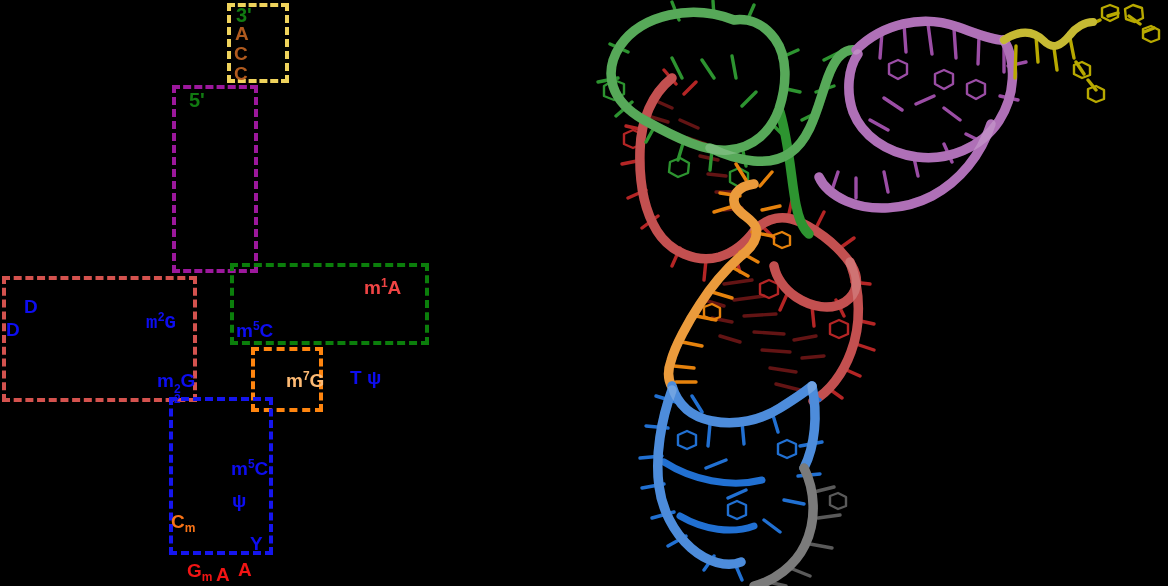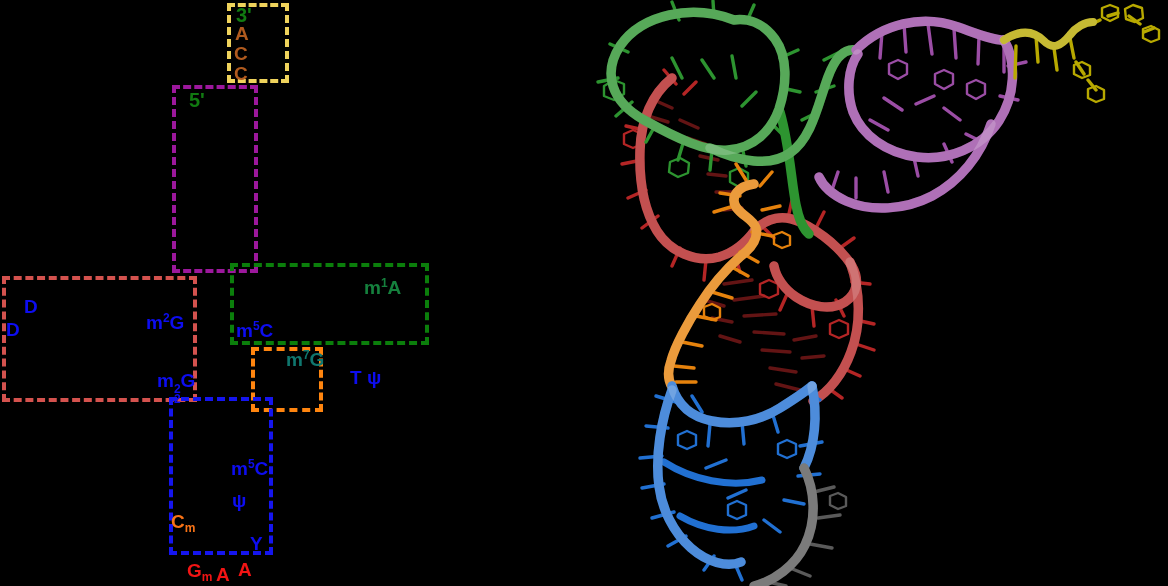--- a/index.html
+++ b/index.html
@@ -29,35 +29,35 @@
     <div class="box" style="left: 227px; top: 3px; width: 62px; height: 80px; border-color: rgb(239, 211, 92);"></div>
     <div class="lbl prime" style="left: 236px; top: 5px; color: rgb(17, 122, 17);">3'</div>
     <div class="lbl" style="left: 235px; top: 24px; color: rgb(176, 90, 30);">A</div>
     <div class="lbl" style="left: 234px; top: 44px; color: rgb(176, 90, 30);">C</div>
     <div class="lbl" style="left: 234px; top: 64px; color: rgb(176, 90, 30);">C</div>
 
     <div class="box" style="left: 172px; top: 85px; width: 86px; height: 188px; border-color: rgb(156, 24, 156);"></div>
     <div class="lbl prime" style="left: 189px; top: 90px; color: rgb(17, 122, 17);">5'</div>
 
     <div class="box" style="left: 230px; top: 263px; width: 199px; height: 82px; border-color: rgb(11, 126, 11);"></div>
-    <div class="lbl" style="left: 364px; top: 277px; color: #15803d;"><span>m</span><span class="sup">1</span><span>A</span></div>
+    <div class="lbl" style="left: 364px; top: 277px; color: #ef4444;"><span>m</span><span class="sup">1</span><span>A</span></div>
     <div class="lbl" style="left: 236px; top: 320px; color: rgb(13, 13, 240);"><span>m</span><span class="sup">5</span><span>C</span></div>
     <div class="lbl" style="left: 350px; top: 324px; color: rgb(13, 13, 240); margin-top: 44px;">T ψ</div>
 
     <div class="box" style="left: 2px; top: 276px; width: 195px; height: 126px; border-color: rgb(212, 82, 78);"></div>
     <div class="lbl" style="left: 24px; top: 297px; color: rgb(13, 13, 240);">D</div>
     <div class="lbl" style="left: 6px; top: 320px; color: rgb(13, 13, 240);">D</div>
-    <div class="lbl" style="left: 146px; top: 312px; color: rgb(13, 13, 240);"><span>m</span><span class="sup">2</span><span>G</span></div>
+    <div class="lbl" style="left: 146px; top: 312px; color: rgb(13, 13, 240); font-family: Liberation Mono, monospace;"><span>m</span><span class="sup">2</span><span>G</span></div>
     <div class="lbl" style="left: 157px; top: 371px; color: rgb(13, 13, 240);"><span>m</span><span class="stack">
           <span>2</span>
           <span>2</span>
         </span><span>G</span></div>
 
     <div class="box" style="left: 251px; top: 347px; width: 72px; height: 65px; border-color: rgb(255, 133, 15);"></div>
-    <div class="lbl" style="left: 286px; top: 349px; color: #0f766e;"><span>m</span><span class="sup">7</span><span>G</span></div>
+    <div class="lbl" style="left: 286px; top: 370px; color: #fdba74;"><span>m</span><span class="sup">7</span><span>G</span></div>
 
     <div class="box" style="left: 169px; top: 397px; width: 104px; height: 158px; border-color: rgb(21, 21, 239);"></div>
     <div class="lbl" style="left: 231px; top: 458px; color: rgb(13, 13, 240);"><span>m</span><span class="sup">5</span><span>C</span></div>
     <div class="lbl" style="left: 232px; top: 491px; color: rgb(13, 13, 240);">ψ</div>
     <div class="lbl" style="left: 171px; top: 512px; color: #f97316;"><span>C</span><span class="sub">m</span></div>
     <div class="lbl" style="left: 250px; top: 534px; color: rgb(13, 13, 240);">Y</div>
 
     <div class="lbl" style="left: 187px; top: 561px; color: rgb(242, 20, 20);"><span>G</span><span class="sub">m</span></div>
     <div class="lbl" style="left: 216px; top: 565px; color: rgb(242, 20, 20);">A</div>
     <div class="lbl" style="left: 238px; top: 560px; color: rgb(242, 20, 20);">A</div>

